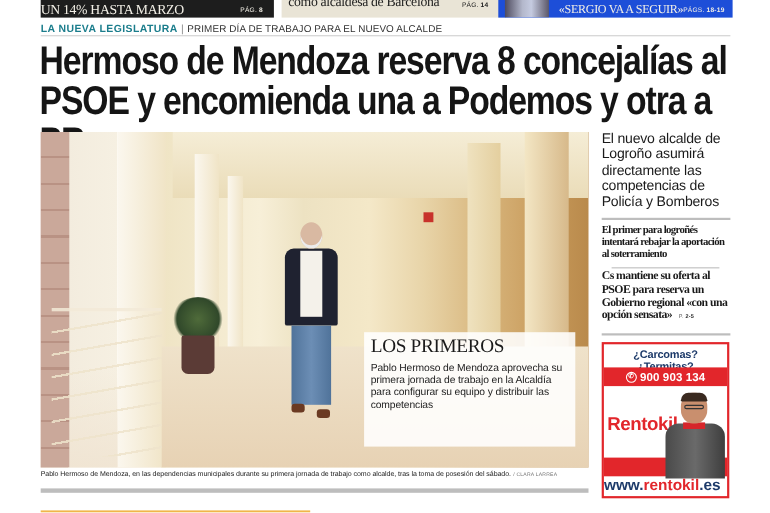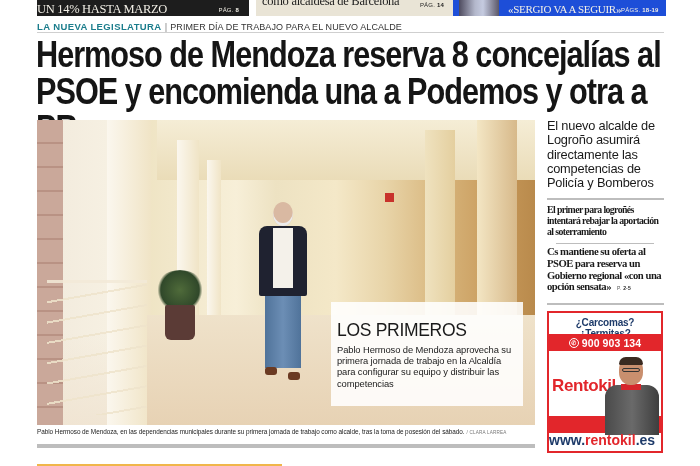--- a/index.html
+++ b/index.html
@@ -50,21 +50,21 @@
   .photo .exit-sign { position: absolute; left: 348px; top: 73px; width: 9px; height: 9px; background: #c8322b; }
   .photo .person { position: absolute; left: 218px; top: 82px; width: 56px; height: 175px; }
   .photo .person .head { position: absolute; left: 18px; top: 0; width: 20px; height: 24px; border-radius: 50%; background: #d9b9a2; box-shadow: 0 -3px 0 #ececec inset; }
   .photo .person .jacket { position: absolute; left: 4px; top: 24px; width: 48px; height: 70px; background: #1f2230; border-radius: 8px 8px 2px 2px; }
   .photo .person .shirt { position: absolute; left: 18px; top: 26px; width: 20px; height: 60px; background: #f4f1ea; }
   .photo .person .jeans { position: absolute; left: 10px; top: 94px; width: 36px; height: 72px; background: linear-gradient(90deg,#50739a,#6c8eb5 50%,#50739a); }
   .photo .person .shoe-l { position: absolute; left: 10px; top: 165px; width: 12px; height: 8px; background: #6b3a22; border-radius: 3px; }
   .photo .person .shoe-r { position: absolute; left: 33px; top: 170px; width: 12px; height: 8px; background: #6b3a22; border-radius: 3px; }
 
   .overlay-box { position: absolute; left: 331px; top: 302px; width: 192px; height: 104px; background: rgba(255,255,255,0.88); padding: 4px 6px 0 6px; }
-  .overlay-title { font-family: Liberation Sans, sans-serif; font-size: 17.5px; line-height: 16px; color: #1a1a1a; letter-spacing: -0.3px; text-transform: uppercase; margin-top: 16px; }
+  .overlay-title { font-family: Liberation Serif, serif; font-size: 17.5px; line-height: 16px; color: #1a1a1a; letter-spacing: -0.3px; text-transform: uppercase; }
   .overlay-text { margin-top: 6px; font-size: 9.4px; line-height: 11.2px; color: #222; letter-spacing: -0.1px; }
 
   
   .caption { position: absolute; left: 37px; top: 428px; width: 500px; font-size: 6.4px; line-height: 8px; color: #222; white-space: nowrap; letter-spacing: -0.05px; }
   .caption .c-credit { font-size: 4.6px; color: #777; margin-left: 2px; letter-spacing: 0.2px; }
   .bottom-rule { position: absolute; left: 37px; top: 444px; width: 498px; height: 4px; background: #bdbdbd; }
   .orange-rule { position: absolute; left: 37px; top: 464px; width: 245px; height: 2px; background: #f0b64a; }
 
   
   .side { position: absolute; left: 547px; width: 117px; }

